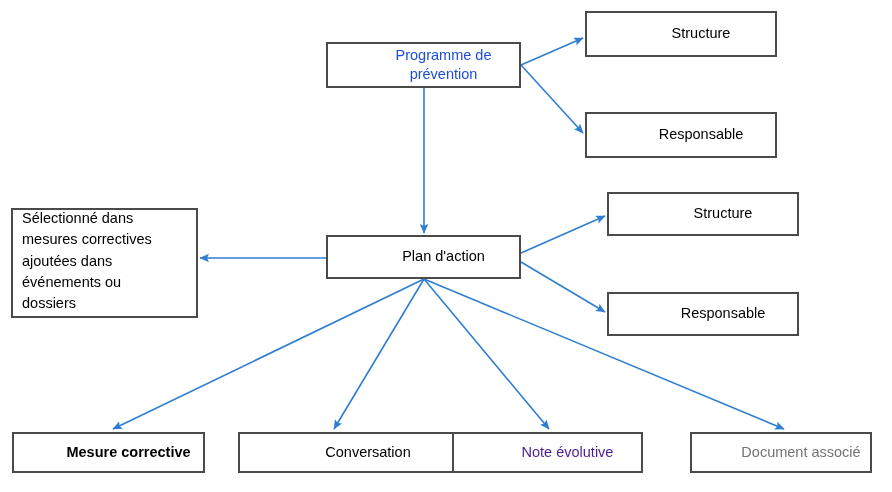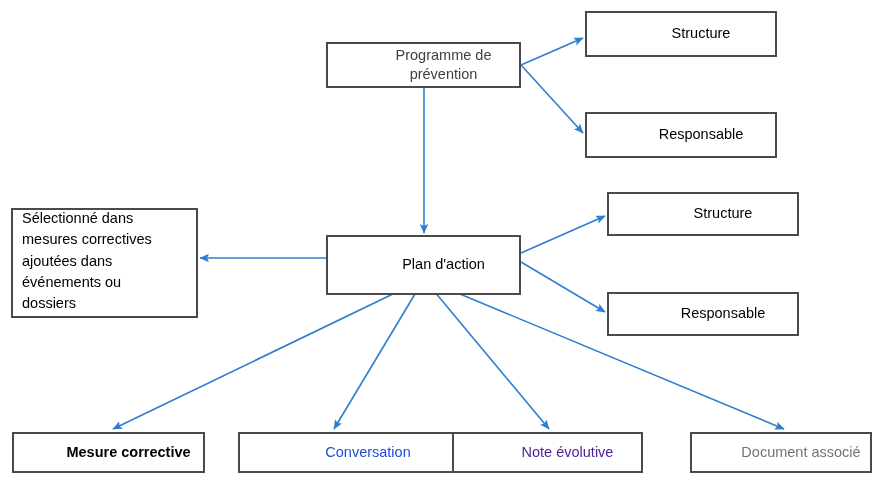--- a/index.html
+++ b/index.html
@@ -74,50 +74,50 @@
         <line x1="521" y1="253" x2="605" y2="216" stroke="#2f7ed0" stroke-width="1.6" marker-end="url(#arrowhead)"></line>
         <line x1="521" y1="262" x2="605" y2="312" stroke="#2f7ed0" stroke-width="1.6" marker-end="url(#arrowhead)"></line>
         <line x1="424" y1="279" x2="113" y2="429" stroke="#2f7ed0" stroke-width="1.6" marker-end="url(#arrowhead)"></line>
         <line x1="424" y1="279" x2="334" y2="429" stroke="#2f7ed0" stroke-width="1.6" marker-end="url(#arrowhead)"></line>
         <line x1="424" y1="279" x2="549" y2="429" stroke="#2f7ed0" stroke-width="1.6" marker-end="url(#arrowhead)"></line>
         <line x1="424" y1="279" x2="784" y2="429" stroke="#2f7ed0" stroke-width="1.6" marker-end="url(#arrowhead)"></line>
       </g>
   </svg>
 
   <div id="node-layer">
-      <div class="node" style="left: 326px; top: 42px; width: 195px; height: 46px; border-color: rgb(74, 74, 74); color: #404040;">
+      <div class="node" style="left: 326px; top: 42px; width: 195px; height: 46px; border-color: rgb(74, 74, 74); color: #1d4ed8;">
         <span class="label">Programme de
 prévention</span>
       </div>
       <div class="node" style="left: 585px; top: 11px; width: 192px; height: 46px; border-color: rgb(74, 74, 74); color: rgb(0, 0, 0);">
         <span class="label">Structure</span>
       </div>
       <div class="node" style="left: 585px; top: 112px; width: 192px; height: 46px; border-color: rgb(74, 74, 74); color: rgb(0, 0, 0);">
         <span class="label">Responsable</span>
       </div>
-      <div class="node" style="left: 326px; top: 235px; width: 195px; height: 60px; border-color: rgb(74, 74, 74); color: rgb(0, 0, 0);">
+      <div class="node" style="left: 326px; top: 235px; width: 195px; height: 44px; border-color: rgb(74, 74, 74); color: rgb(0, 0, 0);">
         <span class="label">Plan d'action</span>
       </div>
       <div class="node multiline" style="left: 11px; top: 208px; width: 187px; height: 110px; border-color: rgb(74, 74, 74); color: rgb(0, 0, 0);">
         <span class="label">Sélectionné dans
 mesures correctives
 ajoutées dans
 événements ou
 dossiers</span>
       </div>
       <div class="node" style="left: 607px; top: 192px; width: 192px; height: 44px; border-color: rgb(74, 74, 74); color: rgb(0, 0, 0);">
         <span class="label">Structure</span>
       </div>
       <div class="node" style="left: 607px; top: 292px; width: 192px; height: 44px; border-color: rgb(74, 74, 74); color: rgb(0, 0, 0);">
         <span class="label">Responsable</span>
       </div>
       <div class="node" style="left: 12px; top: 432px; width: 193px; height: 41px; border-color: rgb(74, 74, 74); color: rgb(0, 0, 0); font-weight: bold;">
         <span class="label">Mesure corrective</span>
       </div>
-      <div class="node" style="left: 238px; top: 432px; width: 220px; height: 41px; border-color: rgb(74, 74, 74); color: #1d4ed8;">
+      <div class="node" style="left: 238px; top: 432px; width: 220px; height: 41px; border-color: rgb(74, 74, 74); color: #000000;">
         <span class="label">Conversation</span>
       </div>
       <div class="node" style="left: 452px; top: 432px; width: 191px; height: 41px; border-color: rgb(74, 74, 74); color: #4c1d95;">
         <span class="label">Note évolutive</span>
       </div>
       <div class="node" style="left: 690px; top: 432px; width: 182px; height: 41px; border-color: rgb(74, 74, 74); color: #737373;">
         <span class="label">Document associé</span>
       </div>
     </div>
 

